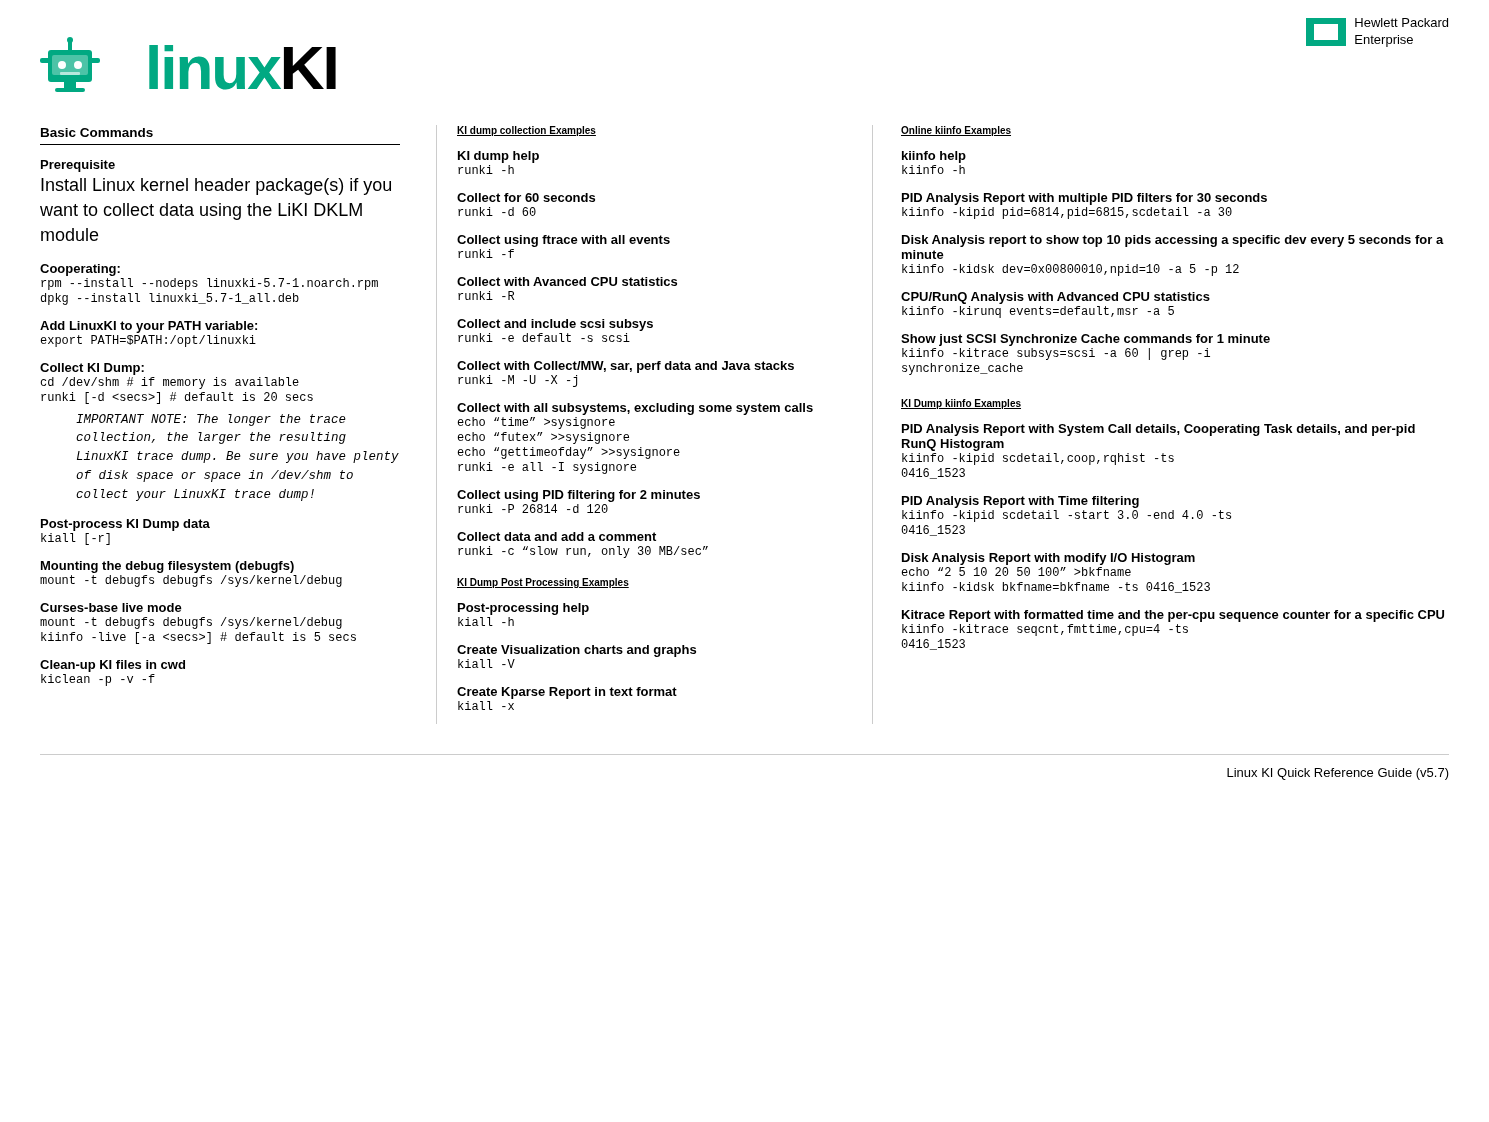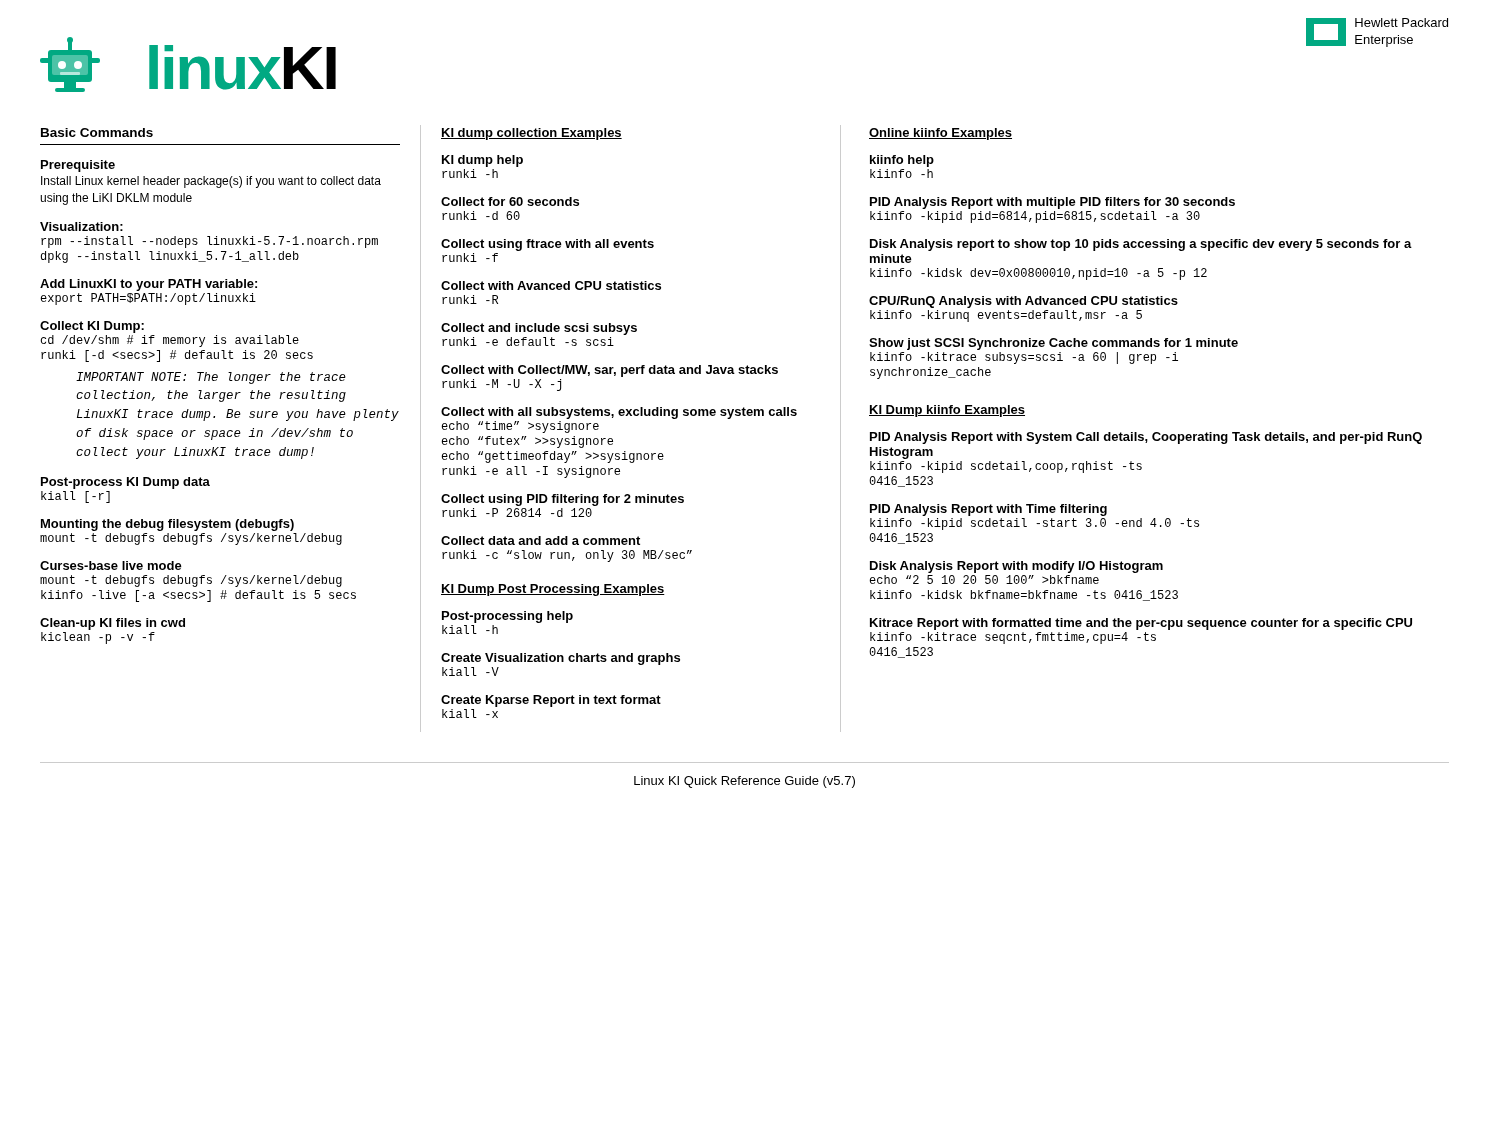--- a/index.html
+++ b/index.html
@@ -73,21 +73,21 @@
       font-size: 62px;
       font-weight: bold;
       color: #000000;
       font-family: Arial, Helvetica, sans-serif;
       letter-spacing: -2px;
     }
 
     
     .content-area {
       display: flex;
-      gap: 0px;
+      gap: 16px;
       margin-top: 10px;
     }
 
     .col-left {
       width: 380px;
       min-width: 380px;
       padding-right: 20px;
     }
 
     .col-middle {
@@ -108,21 +108,21 @@
       font-weight: bold;
       font-size: 13.5px;
       margin-bottom: 3px;
       margin-top: 14px;
     }
     .section-heading:first-child {
       margin-top: 0;
     }
     .section-heading-underline {
       font-weight: bold;
-      font-size: 13px;
+      font-size: 10px;
       text-decoration: underline;
       margin-bottom: 8px;
       margin-top: 14px;
     }
     .section-heading-underline:first-child {
       margin-top: 0;
     }
 
     .subsection-heading {
       font-weight: bold;
@@ -132,42 +132,42 @@
     }
 
     .code-line {
       font-family: 'Courier New', Courier, monospace;
       font-size: 12px;
       color: #000;
       margin-bottom: 1px;
     }
 
     .normal-text {
-      font-size: 12px;
+      font-size: 18px;
       margin-bottom: 2px;
       line-height: 1.4;
     }
 
     .italic-text {
       font-style: italic;
       font-size: 12.5px;
       font-family: 'Courier New', Courier, monospace;
       line-height: 1.5;
       margin-top: 6px;
       margin-bottom: 6px;
       margin-left: 36px;
     }
 
     .section-block {
       margin-bottom: 10px;
     }
 
     
     .footer {
-      text-align: center;
+      text-align: right;
       margin-top: 30px;
       font-size: 13px;
       color: #000;
       border-top: 1px solid #ccc;
       padding-top: 10px;
     }
 
     
     .divider {
       border: none;
@@ -225,21 +225,21 @@
       <div class="section-block">
         <div class="section-heading">Basic Commands</div>
         <hr class="divider">
 
         <div class="section-block">
           <div class="subsection-heading">Prerequisite</div>
           <div class="normal-text">Install Linux kernel header package(s) if you want to collect data using the LiKI DKLM module</div>
         </div>
 
         <div class="section-block">
-          <div class="subsection-heading">Visualization:</div>
+          <div class="subsection-heading">Cooperating:</div>
           <div class="code-line">rpm --install --nodeps linuxki-5.7-1.noarch.rpm</div>
           <div class="code-line">dpkg --install linuxki_5.7-1_all.deb</div>
         </div>
 
         <div class="section-block">
           <div class="subsection-heading">Add LinuxKI to your PATH variable:</div>
           <div class="code-line">export PATH=$PATH:/opt/linuxki</div>
         </div>
 
         <div class="section-block">

